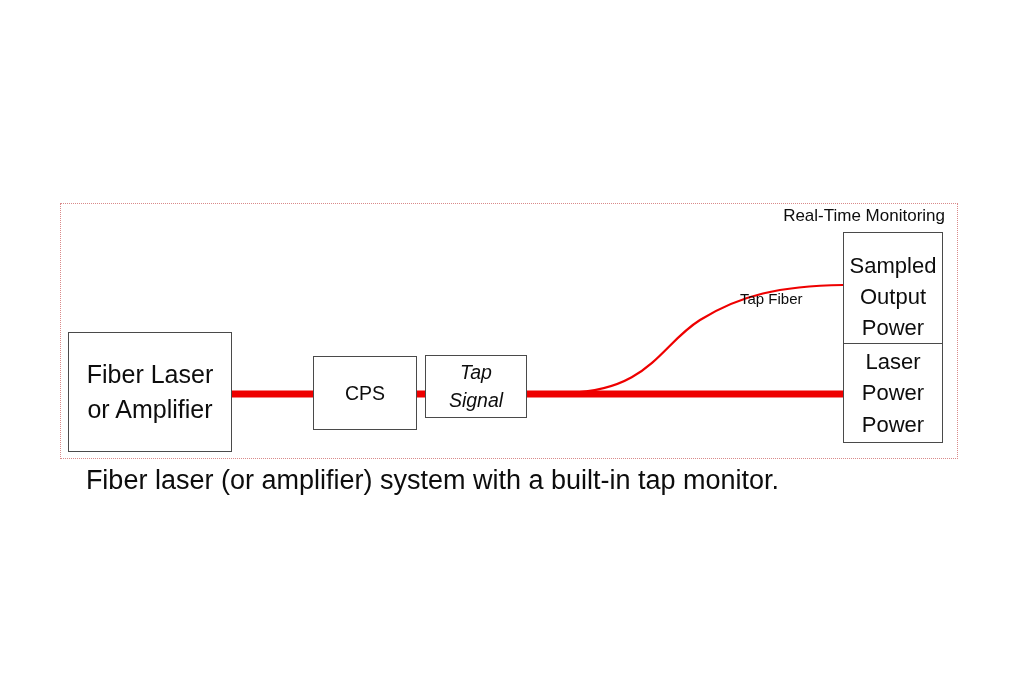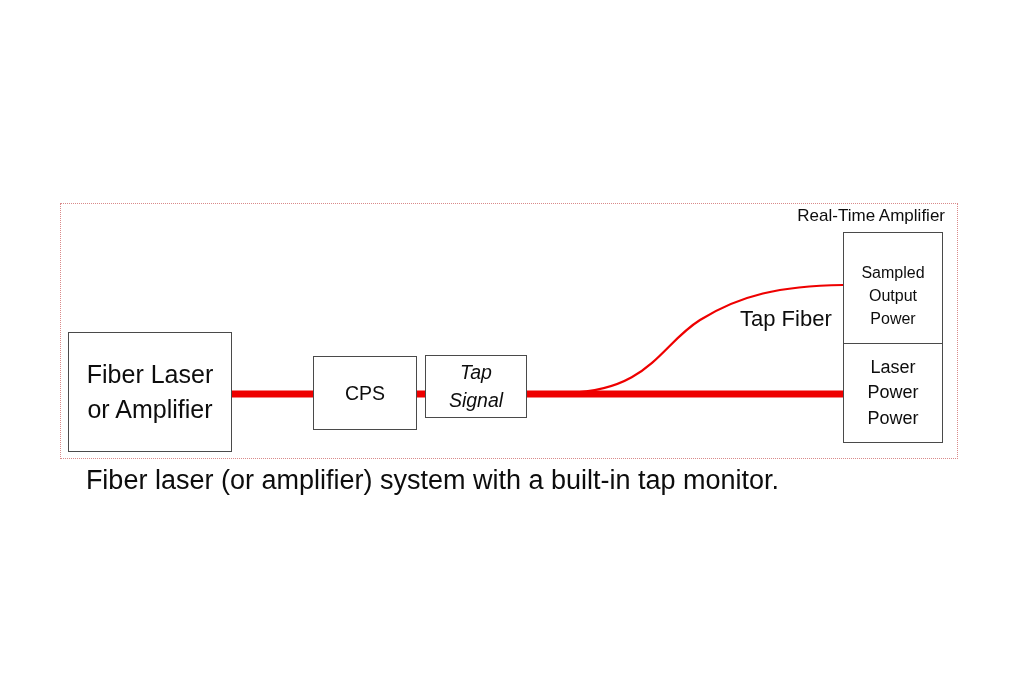--- a/index.html
+++ b/index.html
@@ -56,42 +56,42 @@
     left: 293px; top: 356px; width: 104px; height: 74px;
     font-size: 19.5px;
     margin-left: 20px;
   }
   .box-tap-monitor {
     left: 425px; top: 355px; width: 102px; height: 63px;
     font-size: 19.5px; line-height: 1.4; font-style: italic;
   }
   .box-sampled {
     left: 843px; top: 232px; width: 100px; height: 129px;
-    font-size: 16px; line-height: 1.42;
+    font-size: 22px; line-height: 1.42;
   }
   .box-laser-output {
     left: 843px; top: 343px; width: 100px; height: 100px;
-    font-size: 18px; line-height: 1.42;
+    font-size: 22px; line-height: 1.42;
   }
 
   .label {
     position: absolute;
     z-index: 3;
     color: #0d0d0d;
     white-space: nowrap;
   }
   .label-monitoring {
     top: 206px;
     right: 76px;
     font-size: 17px;
   }
   .label-tap-fiber {
     left: 740px;
-    top: 306px;
-    font-size: 22px;
+    top: 290px;
+    font-size: 15px;
   }
 
   .caption {
     position: absolute;
     left: 0;
     top: 465px;
     width: 865px;
     text-align: center;
     font-size: 27px;
     color: #0d0d0d;
@@ -131,18 +131,18 @@
     <span class="ln">Output</span>
     <span class="ln">Power</span>
   </div>
 
   <div class="node box-laser-output">
     <span class="ln">Laser</span>
     <span class="ln">Power</span>
     <span class="ln">Power</span>
   </div>
 
-  <div class="label label-monitoring">Real-Time Amplifier</div>
+  <div class="label label-monitoring">Real-Time Monitoring</div>
   <div class="label label-tap-fiber">Tap Fiber</div>
 
   <div class="caption">Fiber laser (or amplifier) system with a built-in tap monitor.</div>
 
 </div>
 
 </body></html>

